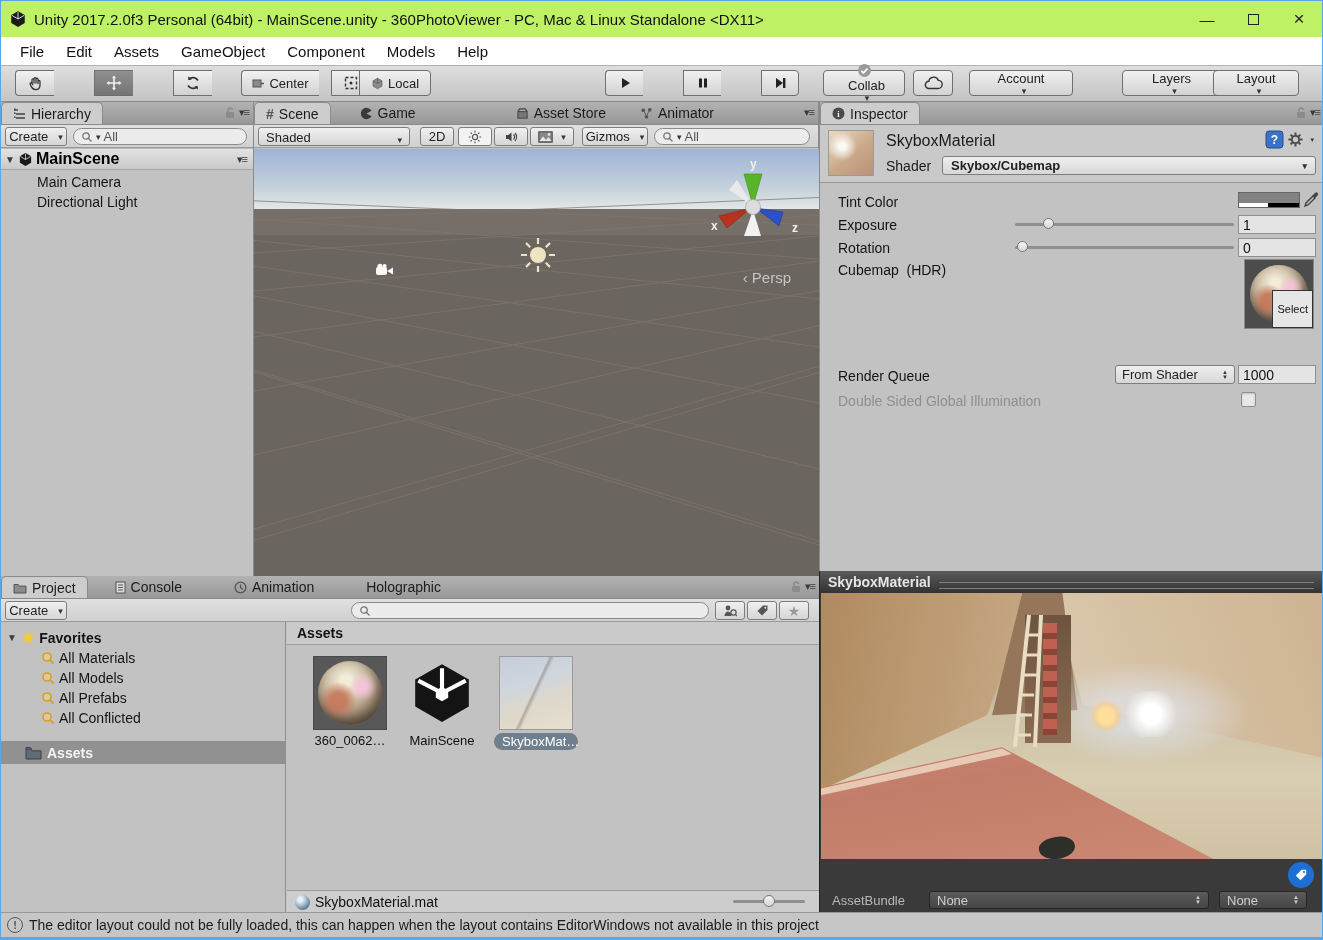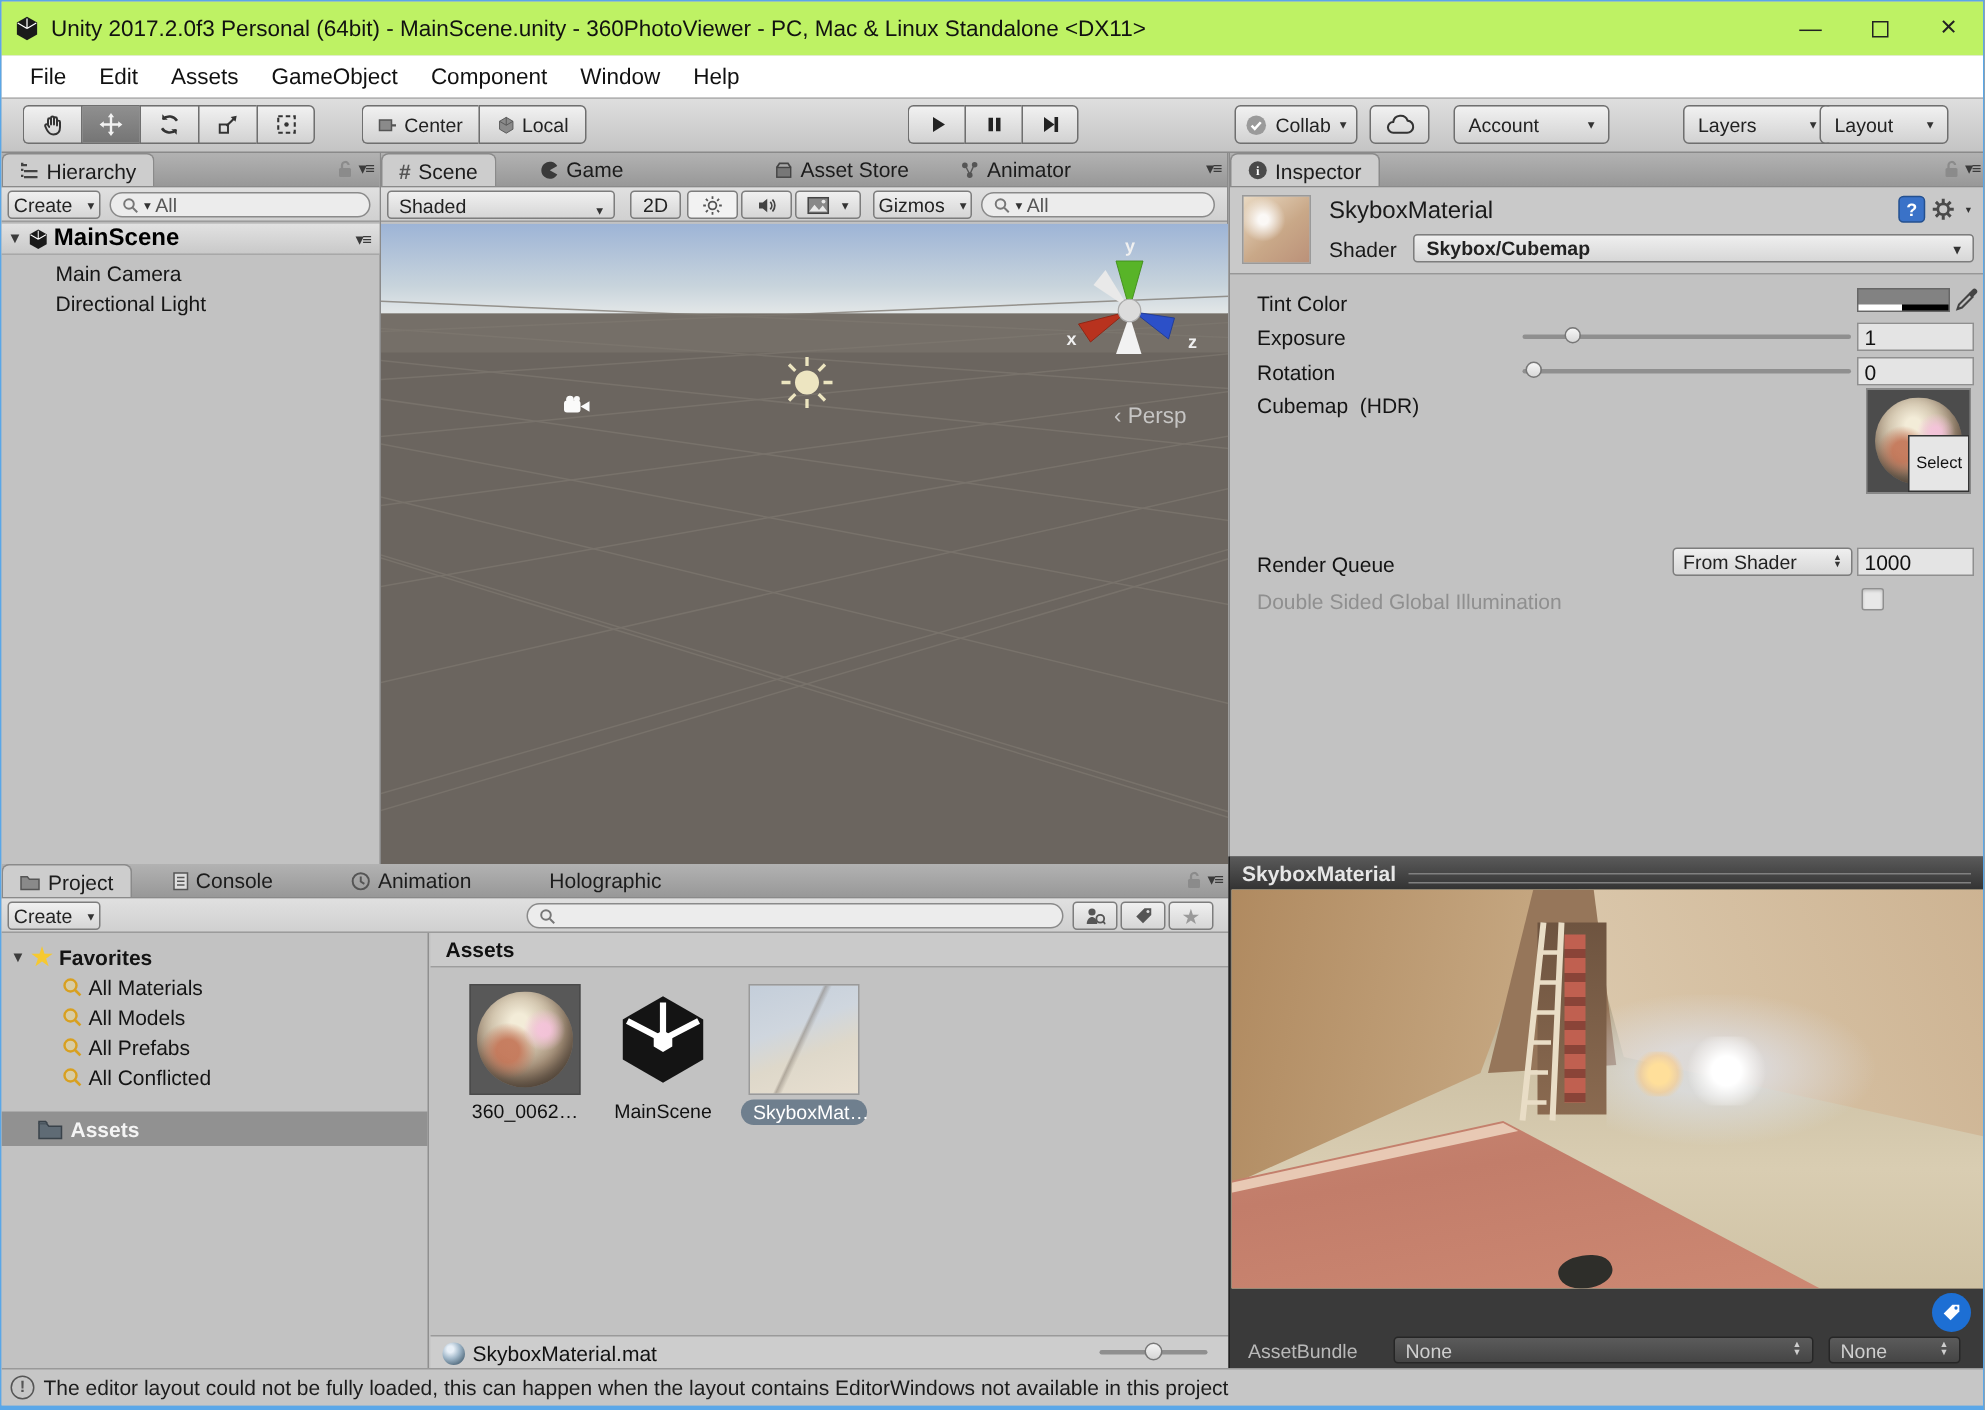--- a/index.html
+++ b/index.html
@@ -20,25 +20,25 @@
   .menubar { position:absolute; left:0; top:36px; right:0; height:28px; background:#fff;
              display:flex; align-items:center; padding-left:8px; }
   .menuitem { font-size:15px; color:#111; padding:0 11px; }
 
   
   .toolbar { position:absolute; left:0; top:64px; right:0; height:37px;
              background:linear-gradient(#dedede,#c4c4c4);
              border-top:1px solid #b2b2b2; border-bottom:1px solid #8a8a8a; }
   .tbtn { height:26px; border:1px solid #6f6f6f; background:linear-gradient(#f1f1f1,#d2d2d2);
           display:inline-flex; align-items:center; justify-content:center; font-size:13px; color:#222; }
-  .grp { position:absolute; top:4px; display:flex; }
+  .grp { position:absolute; top:4px; display:flex;gap:40px; }
   .grp .tbtn { border-right:none; border-radius:0; }
   .grp .tbtn:first-child { border-radius:4px 0 0 4px; }
   .grp .tbtn:last-child { border-right:1px solid #6f6f6f; border-radius:0 4px 4px 0; }
-  .tbtn.single { border-radius:4px; border-right:1px solid #6f6f6f; }
+  .tbtn.single { border-radius:4px; border-right:1px solid #6f6f6f;flex-direction:column; }
   .tbtn.pressed { background:linear-gradient(#8f8f8f,#757575); }
   .dd-arrow { font-size:9px; color:#333; margin-left:6px; }
 
   
   .panel { position:absolute; background:#c2c2c2; }
   .tabstrip { position:absolute; left:0; right:0; top:0; height:23px;
               background:linear-gradient(#b2b2b2,#989898); border-bottom:1px solid #8a8a8a;
               display:flex; align-items:flex-end; }
   .tab { height:22px; padding:0 11px; display:flex; align-items:center; gap:5px;
          font-size:14px; color:#1c1c1c; }
@@ -191,21 +191,21 @@
         </div>
     </div>
   </div>
 
   <div class="menubar">
     <span class="menuitem">File</span>
     <span class="menuitem">Edit</span>
     <span class="menuitem">Assets</span>
     <span class="menuitem">GameObject</span>
     <span class="menuitem">Component</span>
-    <span class="menuitem">Window</span>
+    <span class="menuitem">Models</span>
     <span class="menuitem">Help</span>
   </div>
 
   <div class="toolbar">
     <div class="grp" style="left:14px;">
       <div class="tbtn" style="width:39px">
         <span class="icon">
             <svg width="16" height="16" viewBox="0 0 16 16">
               <path d="M5 8V4.8a1 1 0 0 1 2 0V8 M7 7.5V3.6a1 1 0 0 1 2 0V8 M9 7.5V4.2a1 1 0 0 1 2 0v4 M11 8.6V6.4a1 1 0 0 1 2 0V10c0 3-1.8 4.6-4.4 4.6C6 14.6 5 13 4.2 11.4L3.2 9.3a1 1 0 0 1 1.8-.9L5.8 9.6" fill="none" stroke="#333" stroke-width="1.3" stroke-linecap="round"></path>
             </svg>

